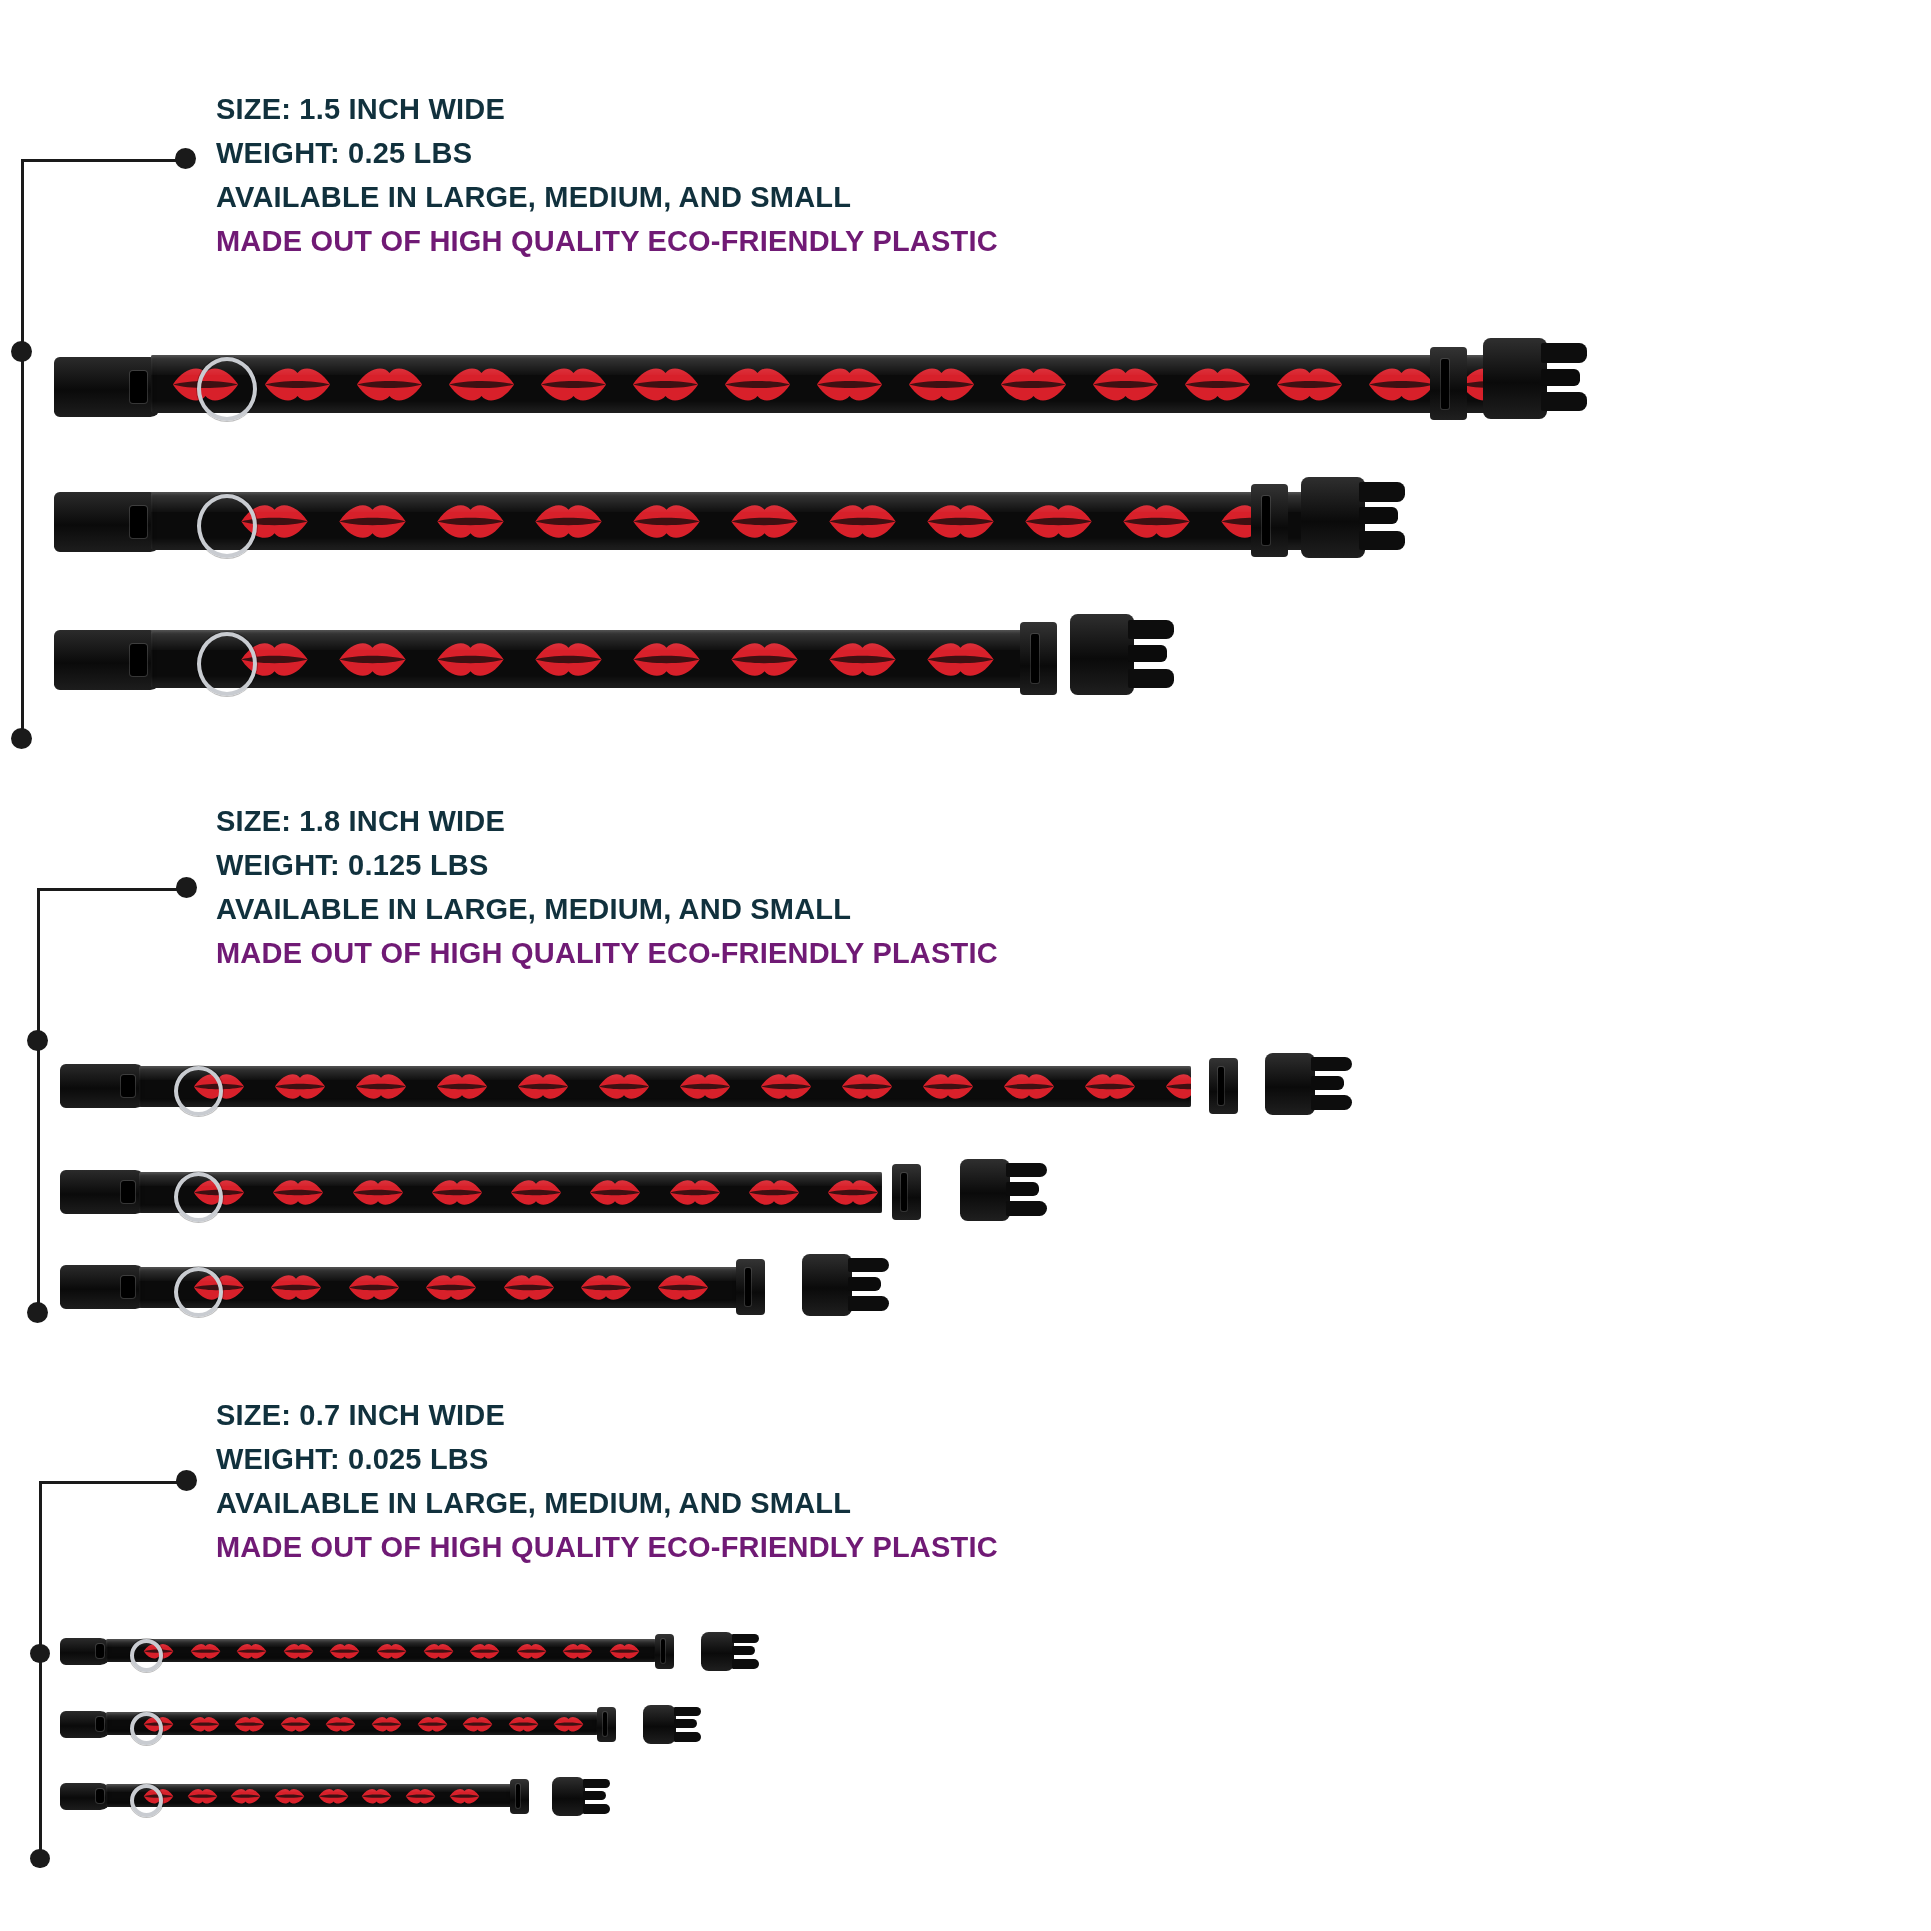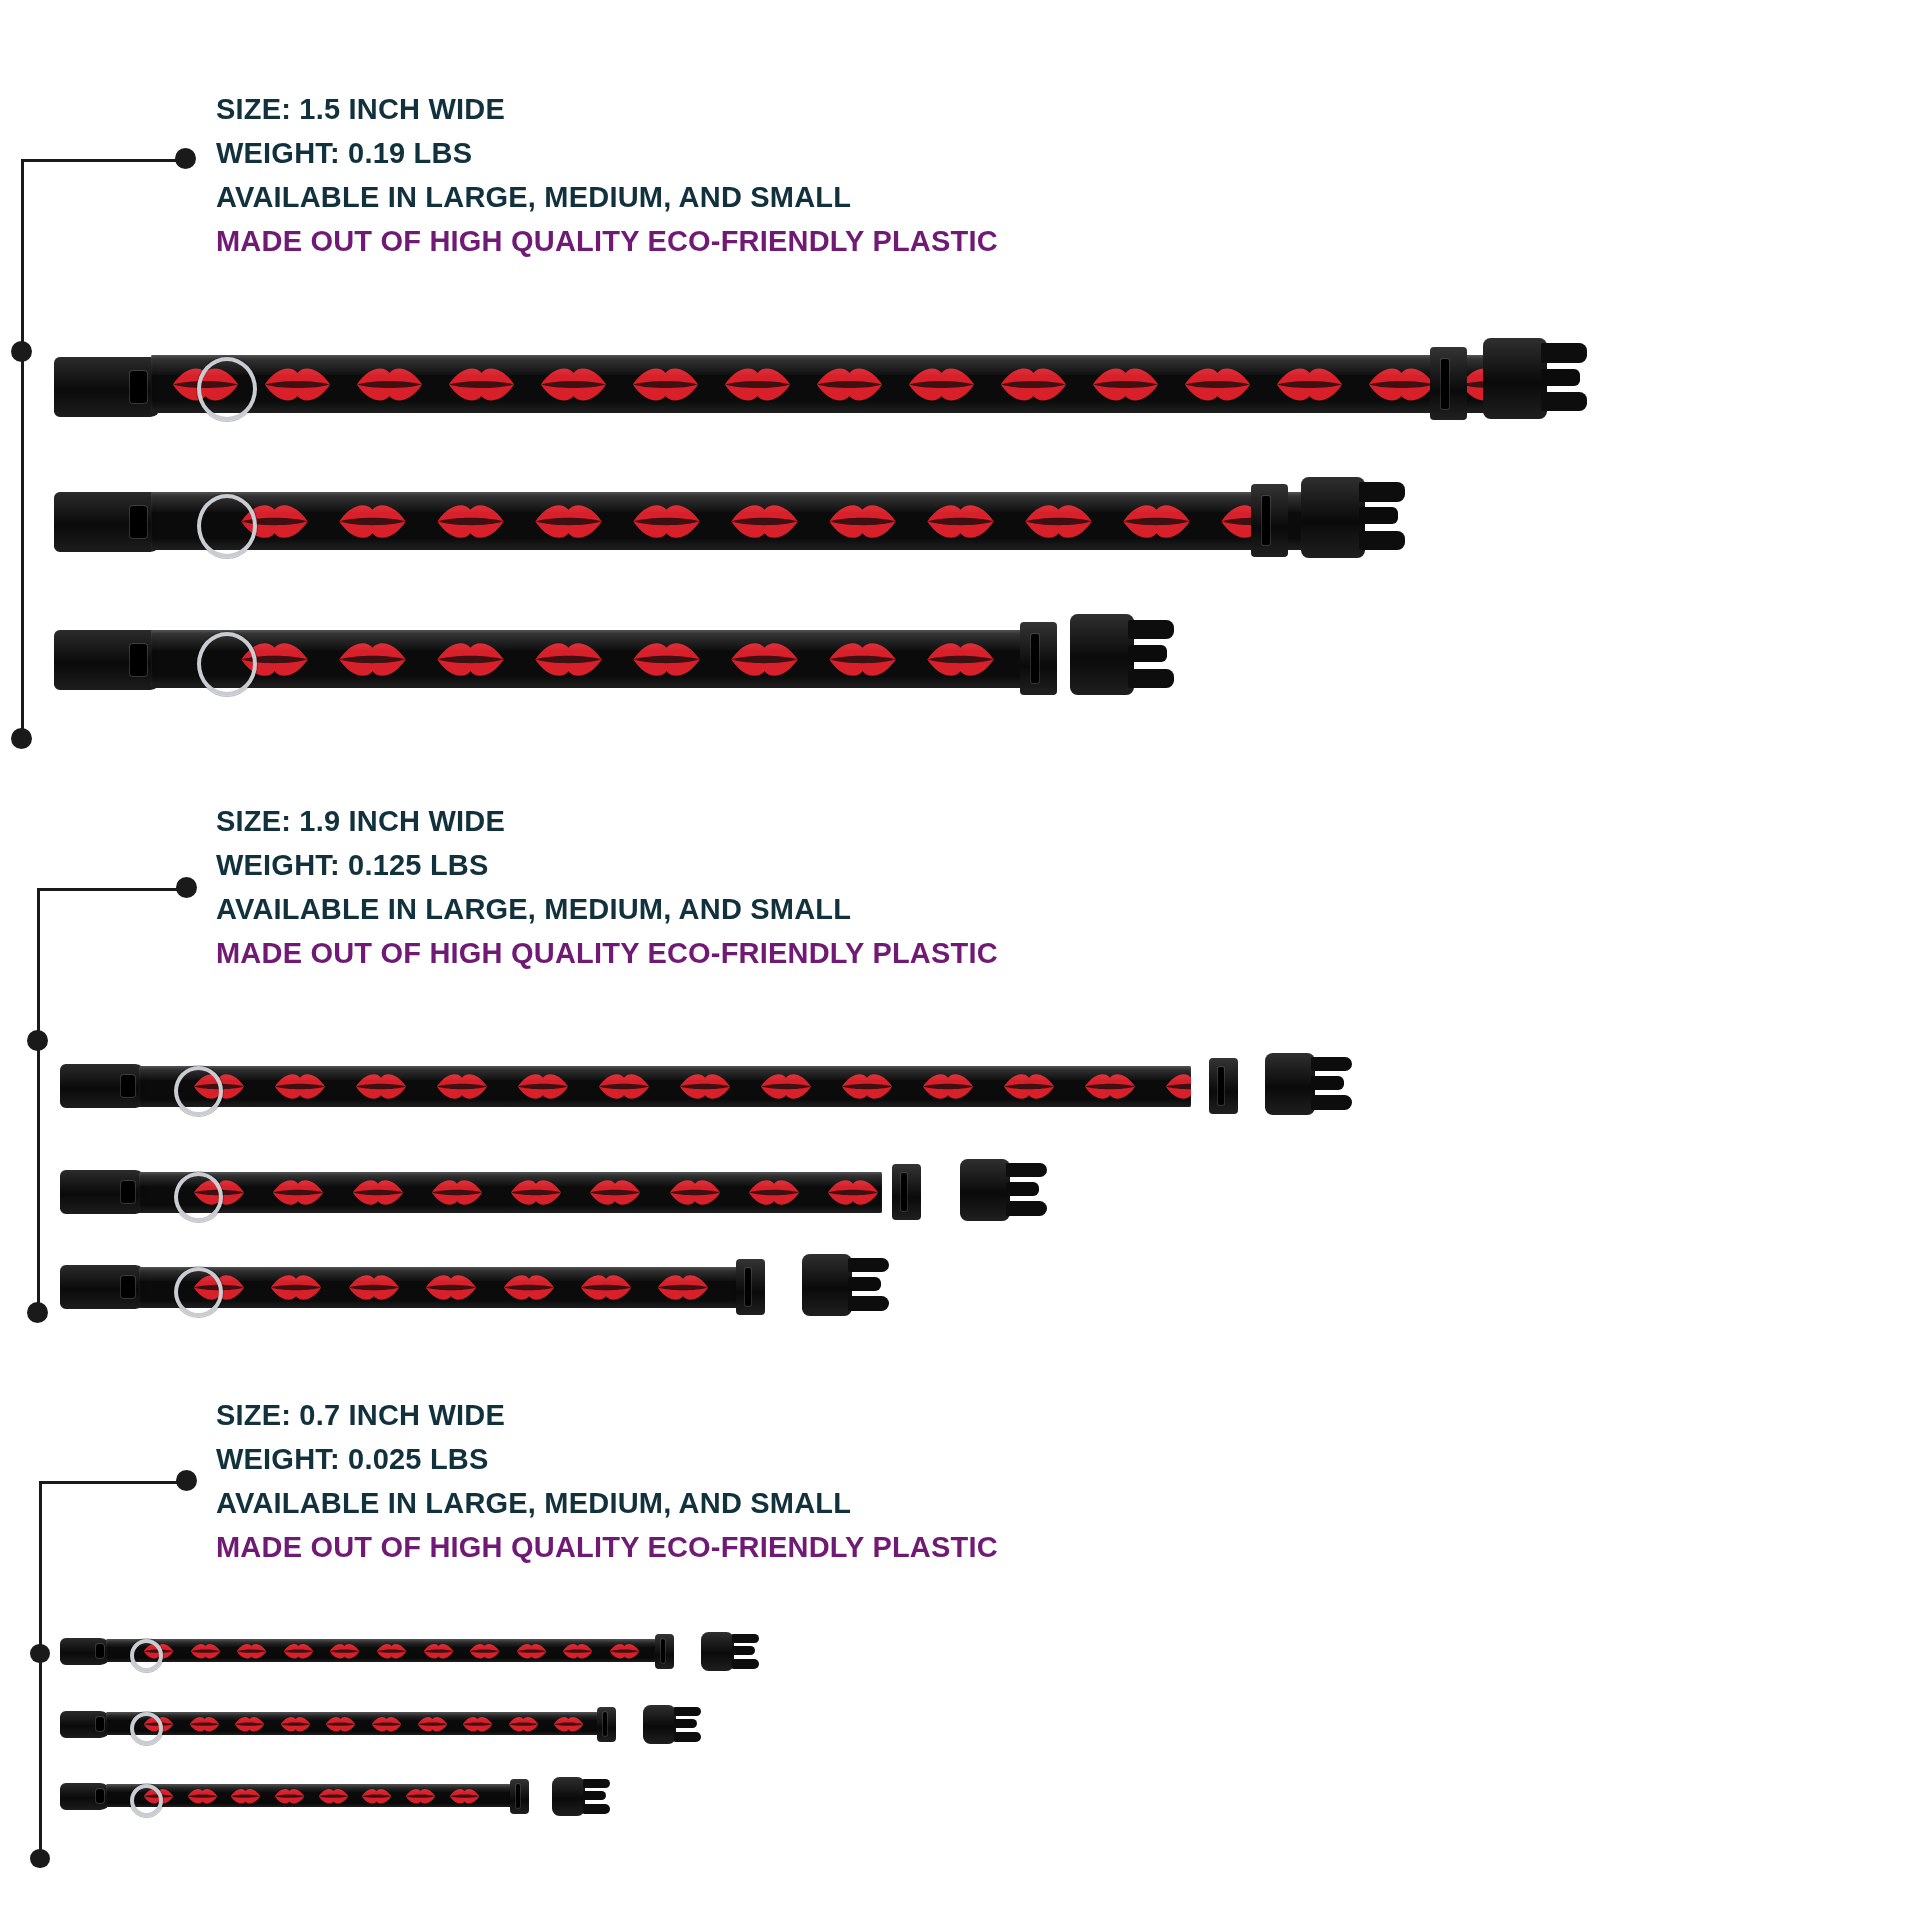--- a/index.html
+++ b/index.html
@@ -159,21 +159,21 @@
     border-radius: 1.9px 5.8px 5.8px 1.9px;
   }
 </style>
 </head>
 <body>
 
 <div id="canvas">
 
   <div class="spec-block" style="left:216px; top:87px;">
     <div class="spec-line dark">SIZE: 1.5 INCH WIDE</div>
-    <div class="spec-line dark">WEIGHT: 0.19 LBS</div>
+    <div class="spec-line dark">WEIGHT: 0.25 LBS</div>
     <div class="spec-line dark">AVAILABLE IN LARGE, MEDIUM, AND SMALL</div>
     <div class="spec-line accent">MADE OUT OF HIGH QUALITY ECO-FRIENDLY PLASTIC</div>
   </div>
 
   <div class="bracket" style="left:21px; top:159px; width:174px; height:579px;">
     <div class="vert" style="height:579px;"></div>
     <div class="horiz" style="left:0; top:0; width:162px;"></div>
     <div class="dot" style="left:154px; top:-10.6px;"></div>
     <div class="dot" style="left:-9.7px; top:182px;"></div>
     <div class="dot" style="left:-9.7px; top:569px;"></div>
@@ -425,21 +425,21 @@
     </div>
     <div class="dring" style="left:143px; top:33px; width:52px; height:56px;"></div>
     <div class="slider" style="left:966px; top:23px; width:37px; height:73px;"></div>
     <div class="buckle-male" style="left:1016px; top:15.4px; width:64px; height:81px;"></div>
     <div class="prong" style="left:1074px; top:21px; width:46px; height:19.3px;"></div>
     <div class="prong" style="left:1074px; top:70px; width:46px; height:19.3px;"></div>
     <div class="tail" style="left:1074px; top:46px; width:39px; height:17.4px;"></div>
   </div>
 
   <div class="spec-block" style="left:216px; top:799px;">
-    <div class="spec-line dark">SIZE: 1.9 INCH WIDE</div>
+    <div class="spec-line dark">SIZE: 1.8 INCH WIDE</div>
     <div class="spec-line dark">WEIGHT: 0.125 LBS</div>
     <div class="spec-line dark">AVAILABLE IN LARGE, MEDIUM, AND SMALL</div>
     <div class="spec-line accent">MADE OUT OF HIGH QUALITY ECO-FRIENDLY PLASTIC</div>
   </div>
 
   <div class="bracket" style="left:37px; top:888px; width:174px; height:425px;">
     <div class="vert" style="height:425px;"></div>
     <div class="horiz" style="left:0; top:0; width:147px;"></div>
     <div class="dot" style="left:139px; top:-10.6px;"></div>
     <div class="dot" style="left:-9.7px; top:142px;"></div>

